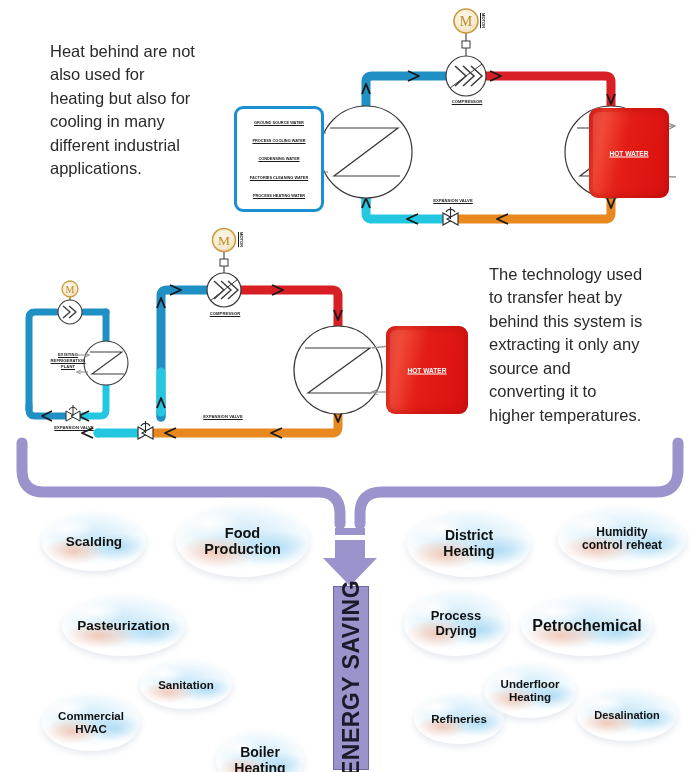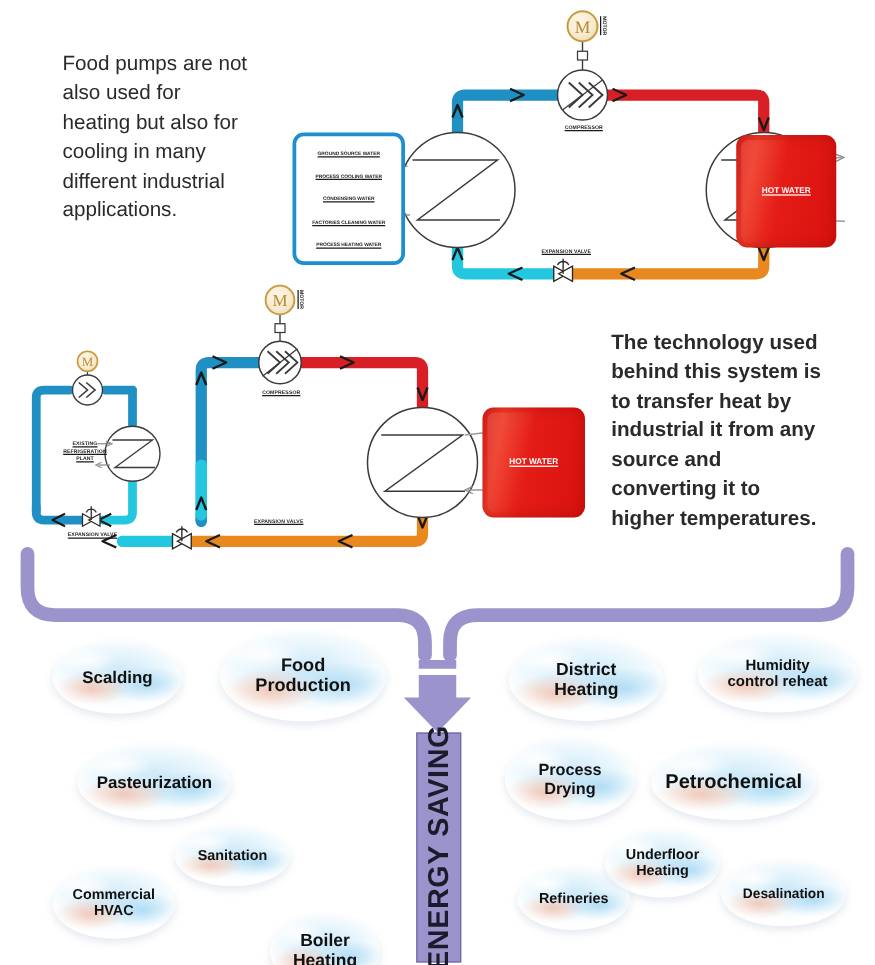--- a/index.html
+++ b/index.html
@@ -4,21 +4,21 @@
 <style>
   html,body{margin:0;padding:0;background:#ffffff;}
   body{width:700px;height:772px;position:relative;overflow:hidden;
        font-family:"Liberation Sans",sans-serif;color:#231f20;}
   .stage{position:absolute;inset:0;width:700px;height:772px;}
   svg.layer{position:absolute;left:0;top:0;width:700px;height:772px;overflow:visible;}
 
   .para{position:absolute;font-size:16.5px;line-height:1.42;color:#2a2a2a;}
   .para span{display:block;}
   #intro-text{left:50px;top:40px;width:200px;}
-  #tech-text{left:489px;top:263px;width:205px;font-weight:bold;}
+  #tech-text{left:489px;top:263px;width:205px;}
 
   .tinylabel{position:absolute;font-size:4.1px;font-weight:bold;color:#1a1a1a;
              text-decoration:underline;letter-spacing:.1px;text-align:center;line-height:1.25;}
   .vlabel{position:absolute;font-size:4.1px;font-weight:bold;color:#1a1a1a;
           text-decoration:underline;writing-mode:vertical-rl;}
 
   .watbox{position:absolute;border:3px solid #1b8fd0;border-radius:9px;background:#fff;}
   .watbox .row{font-size:3.9px;font-weight:bold;text-decoration:underline;
                text-align:center;color:#1a1a1a;line-height:1.3;}
 
@@ -188,33 +188,33 @@
 
     <g>
       <path d="M22,443 L22,470 Q22,492 44,492 L318,492 Q340,492 340,514 L340,524" fill="none" stroke="#9b93cb" stroke-width="11" stroke-linecap="round" stroke-linejoin="round"></path>
       <path d="M678,443 L678,470 Q678,492 656,492 L382,492 Q360,492 360,514 L360,524" fill="none" stroke="#9b93cb" stroke-width="11" stroke-linecap="round" stroke-linejoin="round"></path>
       <rect x="335" y="528" width="30" height="7" fill="#9b93cb"></rect>
       <path d="M335,540 L365,540 L365,558 L377,558 L350,586 L323,558 L335,558 Z" fill="#9b93cb"></path>
     </g>
   </svg>
 
   <div class="para" id="intro-text">
-    <span>Food pumps are not</span>
+    <span>Heat behind are not</span>
     <span>also used for</span>
     <span>heating but also for</span>
     <span>cooling in many</span>
     <span>different industrial</span>
     <span>applications.</span>
   </div>
 
   <div class="para" id="tech-text">
     <span>The technology used</span>
+    <span>to transfer heat by</span>
     <span>behind this system is</span>
-    <span>to transfer heat by</span>
-    <span>industrial it from any</span>
+    <span>extracting it only any</span>
     <span>source and</span>
     <span>converting it to</span>
     <span>higher temperatures.</span>
   </div>
 
   <div class="watbox" style="left:234px;top:106px;width:80px;height:92px;padding:4px 2px;
        display:flex;flex-direction:column;justify-content:space-around;">
     <div class="row">GROUND SOURCE WATER</div>
     <div class="row">PROCESS COOLING WATER</div>
     <div class="row">CONDENSING WATER</div>

